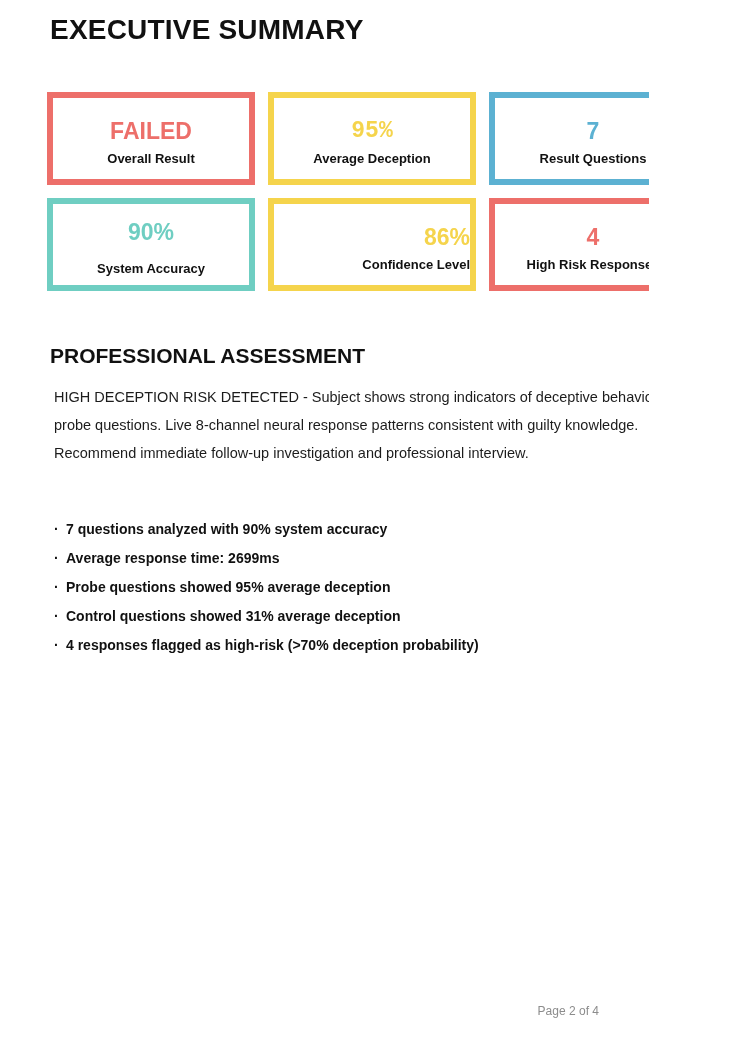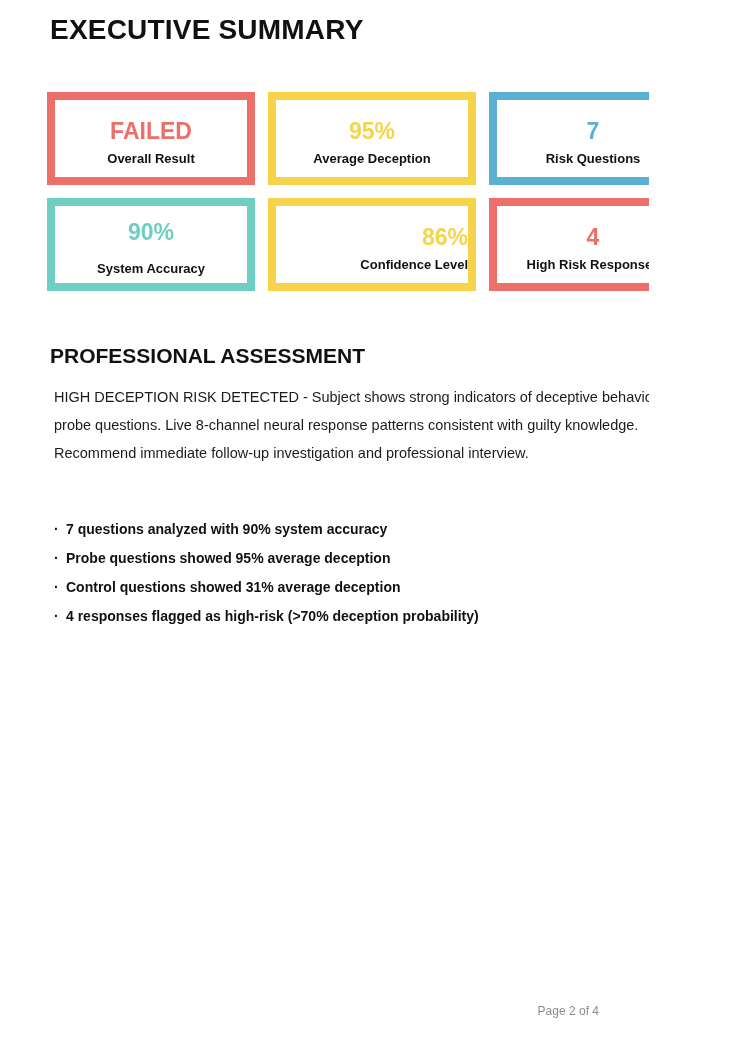--- a/index.html
+++ b/index.html
@@ -37,21 +37,21 @@
     top: 92px;
     width: 650px;
     display: grid;
     grid-template-columns: repeat(3, 1fr);
     column-gap: 13px;
     row-gap: 13px;
   }
   .stat-card {
     height: 93px;
     box-sizing: border-box;
-    border: 8px solid #8b5cf6;
+    border: 6px solid #8b5cf6;
     background: #ffffff;
     display: flex;
     flex-direction: column;
     align-items: center;
     justify-content: center;
     gap: 9px;
     padding-top: 7px;
   }
   .stat-value {
     font-size: 23px;
@@ -121,26 +121,26 @@
 <div class="page">
 
   <h1 class="page-title">EXECUTIVE SUMMARY</h1>
 
   <div class="cards-grid" id="cards-grid">
       <div class="stat-card" style="border-color: rgb(237, 111, 106);">
         <div class="stat-value" style="color: rgb(237, 111, 106);">FAILED</div>
         <div class="stat-label">Overall Result</div>
       </div>
       <div class="stat-card" style="border-color: rgb(245, 212, 76);">
-        <div class="stat-value" style="color: rgb(245, 212, 76);">95%</div>
+        <div class="stat-value" style="color: rgb(245, 212, 76); font-family: Liberation Mono, monospace;">95%</div>
         <div class="stat-label">Average Deception</div>
       </div>
       <div class="stat-card" style="border-color: rgb(92, 177, 210);">
         <div class="stat-value" style="color: rgb(92, 177, 210);">7</div>
-        <div class="stat-label">Risk Questions</div>
+        <div class="stat-label">Result Questions</div>
       </div>
       <div class="stat-card" style="border-color: rgb(111, 206, 194); gap: 18px;">
         <div class="stat-value" style="color: rgb(111, 206, 194);">90%</div>
         <div class="stat-label">System Accuracy</div>
       </div>
       <div class="stat-card" style="border-color: rgb(245, 212, 76); align-items: flex-end;">
         <div class="stat-value" style="color: rgb(245, 212, 76);">86%</div>
         <div class="stat-label">Confidence Level</div>
       </div>
       <div class="stat-card" style="border-color: rgb(237, 111, 106);">
@@ -149,20 +149,21 @@
       </div>
     </div>
 
   <h2 class="section-heading heading-assessment">PROFESSIONAL ASSESSMENT</h2>
 
   <p class="assessment-body">HIGH DECEPTION RISK DETECTED - Subject shows strong indicators of deceptive behavior across probe questions. Live 8-channel neural response patterns consistent with guilty knowledge. Recommend immediate follow-up investigation and professional interview.</p>
 
 
   <ul class="findings-list" id="findings-list">
       <li><span class="bullet-marker">·</span><span>7 questions analyzed with 90% system accuracy</span></li>
+      <li><span class="bullet-marker">·</span><span>Average response time: 2699ms</span></li>
       <li><span class="bullet-marker">·</span><span>Probe questions showed 95% average deception</span></li>
       <li><span class="bullet-marker">·</span><span>Control questions showed 31% average deception</span></li>
       <li><span class="bullet-marker">·</span><span>4 responses flagged as high-risk (&gt;70% deception probability)</span></li>
     </ul>
 
   <div class="page-footer">Page 2 of 4</div>
 
 </div>
 
 </body></html>

